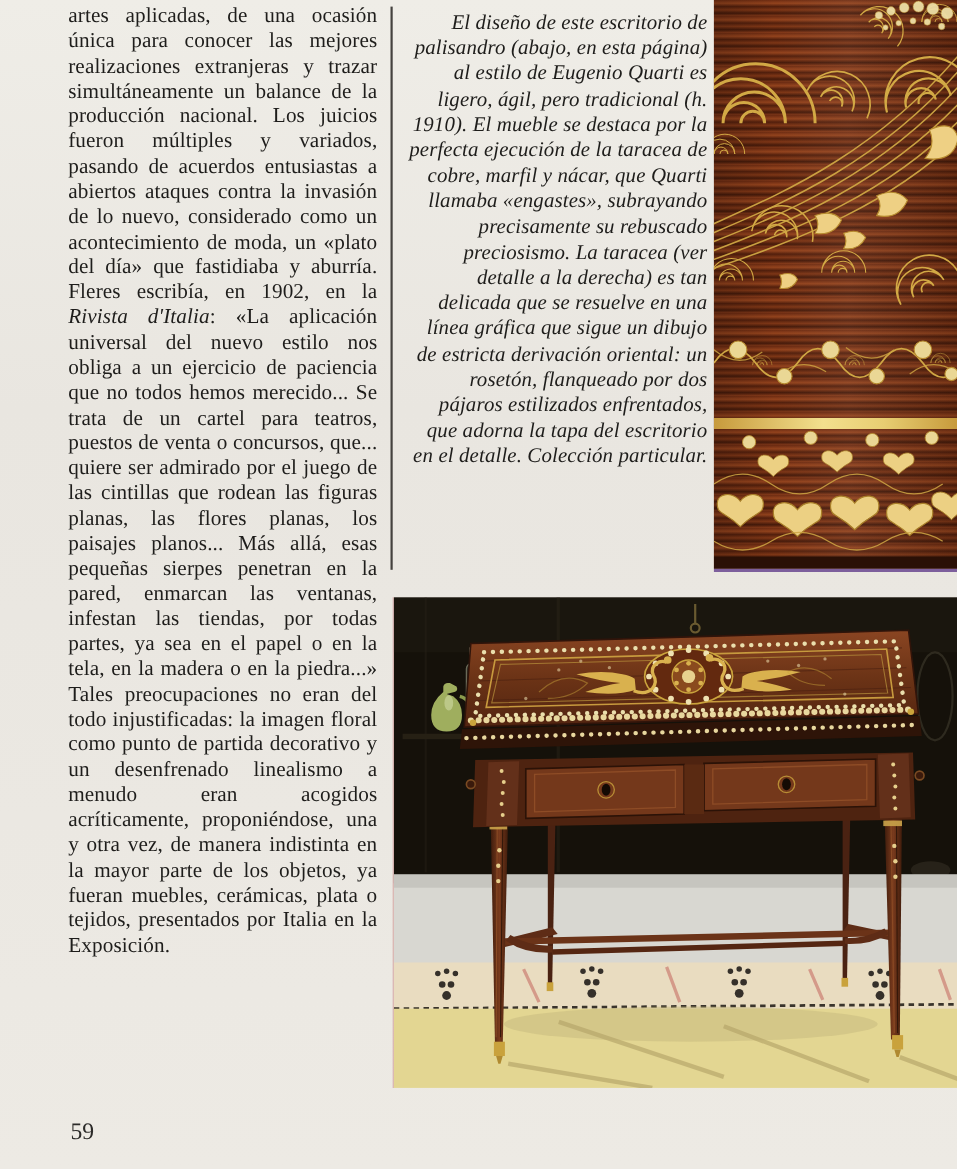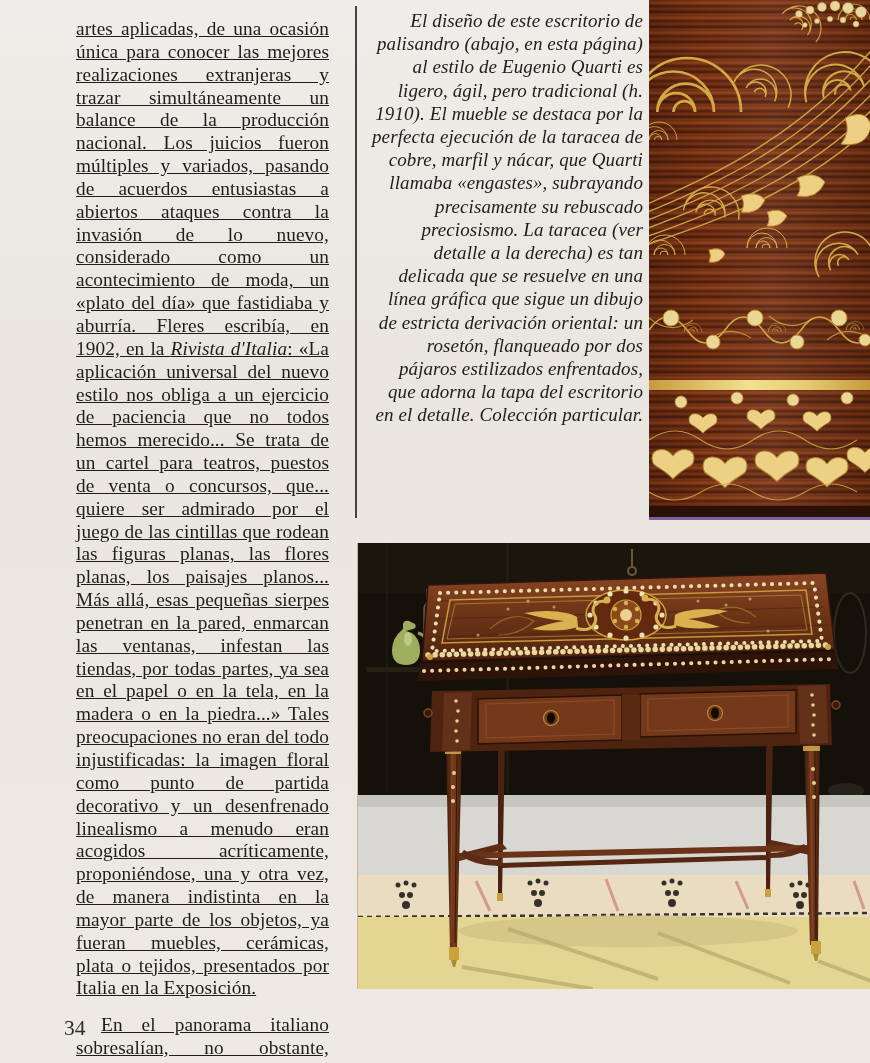--- a/index.html
+++ b/index.html
@@ -7,21 +7,21 @@
     width:870px;height:1063px;position:relative;overflow:hidden;
     background:linear-gradient(180deg,#efede7 0%,#e9e6e0 35%,#ebe8e2 70%,#edeae4 100%);
     font-family:"Liberation Serif", serif;
     color:#1e1d1b;
   }
   .article-col{
     position:absolute;left:62px;top:4px;width:281px;
     font-size:19.3px;line-height:22.85px;text-align:justify;
     letter-spacing:.1px;
   }
-  .article-col p{margin:14px;text-decoration:underline;}
+  .article-col p{margin:0;}
   .article-col p + p{text-indent:1.3em;}
   .it{font-style:italic;}
   .col-divider{
     position:absolute;left:355px;top:6px;width:2px;height:512px;
     background:#45423f;
   }
   .caption-col{
     position:absolute;left:371px;top:9px;width:272px;
     font-size:19px;line-height:23.2px;font-style:italic;
     letter-spacing:.1px;
@@ -42,21 +42,20 @@
     position:absolute;left:357px;top:543px;width:513px;height:446px;
     border-left:1px solid rgba(195,120,120,.55);
   }
   .desk-figure svg{display:block;width:100%;height:100%;}
 </style>
 </head>
 <body>
 
 <div class="article-col">
   <p><span>artes aplicadas, de una ocasión única para conocer las mejores realizaciones extranjeras y trazar simultáneamente un balance de la producción nacional. Los juicios fueron múltiples y variados, pasando de acuerdos entusiastas a abiertos ataques contra la invasión de lo nuevo, considerado como un acontecimiento de moda, un «plato del día» que fastidiaba y aburría. Fleres escribía, en 1902, en la </span><span class="it">Rivista d'Italia</span><span>: «La aplicación universal del nuevo estilo nos obliga a un ejercicio de paciencia que no todos hemos merecido... Se trata de un cartel para teatros, puestos de venta o concursos, que... quiere ser admirado por el juego de las cintillas que rodean las figuras planas, las flores planas, los paisajes planos... Más allá, esas pequeñas sierpes penetran en la pared, enmarcan las ventanas, infestan las tiendas, por todas partes, ya sea en el papel o en la tela, en la madera o en la piedra...» Tales preocupaciones no eran del todo injustificadas: la imagen floral como punto de partida decorativo y un desenfrenado linealismo a menudo eran acogidos acríticamente, proponiéndose, una y otra vez, de manera indistinta en la mayor parte de los objetos, ya fueran muebles, cerámicas, plata o tejidos, presentados por Italia en la Exposición.</span></p>
-  <p>En el panorama italiano sobresalían, no obstante, algunos artífices más cultos y refinados —ya conocidos en París—, para</p>
 </div>
 
 <div class="col-divider"></div>
 
 <div class="caption-col">
   <p>El diseño de este escritorio de palisandro (abajo, en esta página) al estilo de Eugenio Quarti es ligero, ágil, pero tradicional (h. 1910). El mueble se destaca por la perfecta ejecución de la taracea de cobre, marfil y nácar, que Quarti llamaba «engastes», subrayando precisamente su rebuscado preciosismo. La taracea (ver detalle a la derecha) es tan delicada que se resuelve en una línea gráfica que sigue un dibujo de estricta derivación oriental: un rosetón, flanqueado por dos pájaros estilizados enfrentados, que adorna la tapa del escritorio en el detalle. Colección particular.</p>
 </div>
 
 <div class="detail-figure">
 <svg viewBox="0 0 221 517" preserveAspectRatio="none">
@@ -377,13 +376,13 @@
           <circle cx="392" cy="56" r="1.5"></circle>
       <circle cx="120" cy="92" r="1.5"></circle>
           <circle cx="410" cy="88" r="1.5"></circle>
     </g>
     <circle cx="72" cy="114" r="3" fill="#caa43c"></circle>
         <circle cx="470" cy="104" r="3" fill="#caa43c"></circle>
   </g>
 </svg>
 </div>
 
-<div class="page-number">34</div>
+<div class="page-number">59</div>
 
 </body></html>

